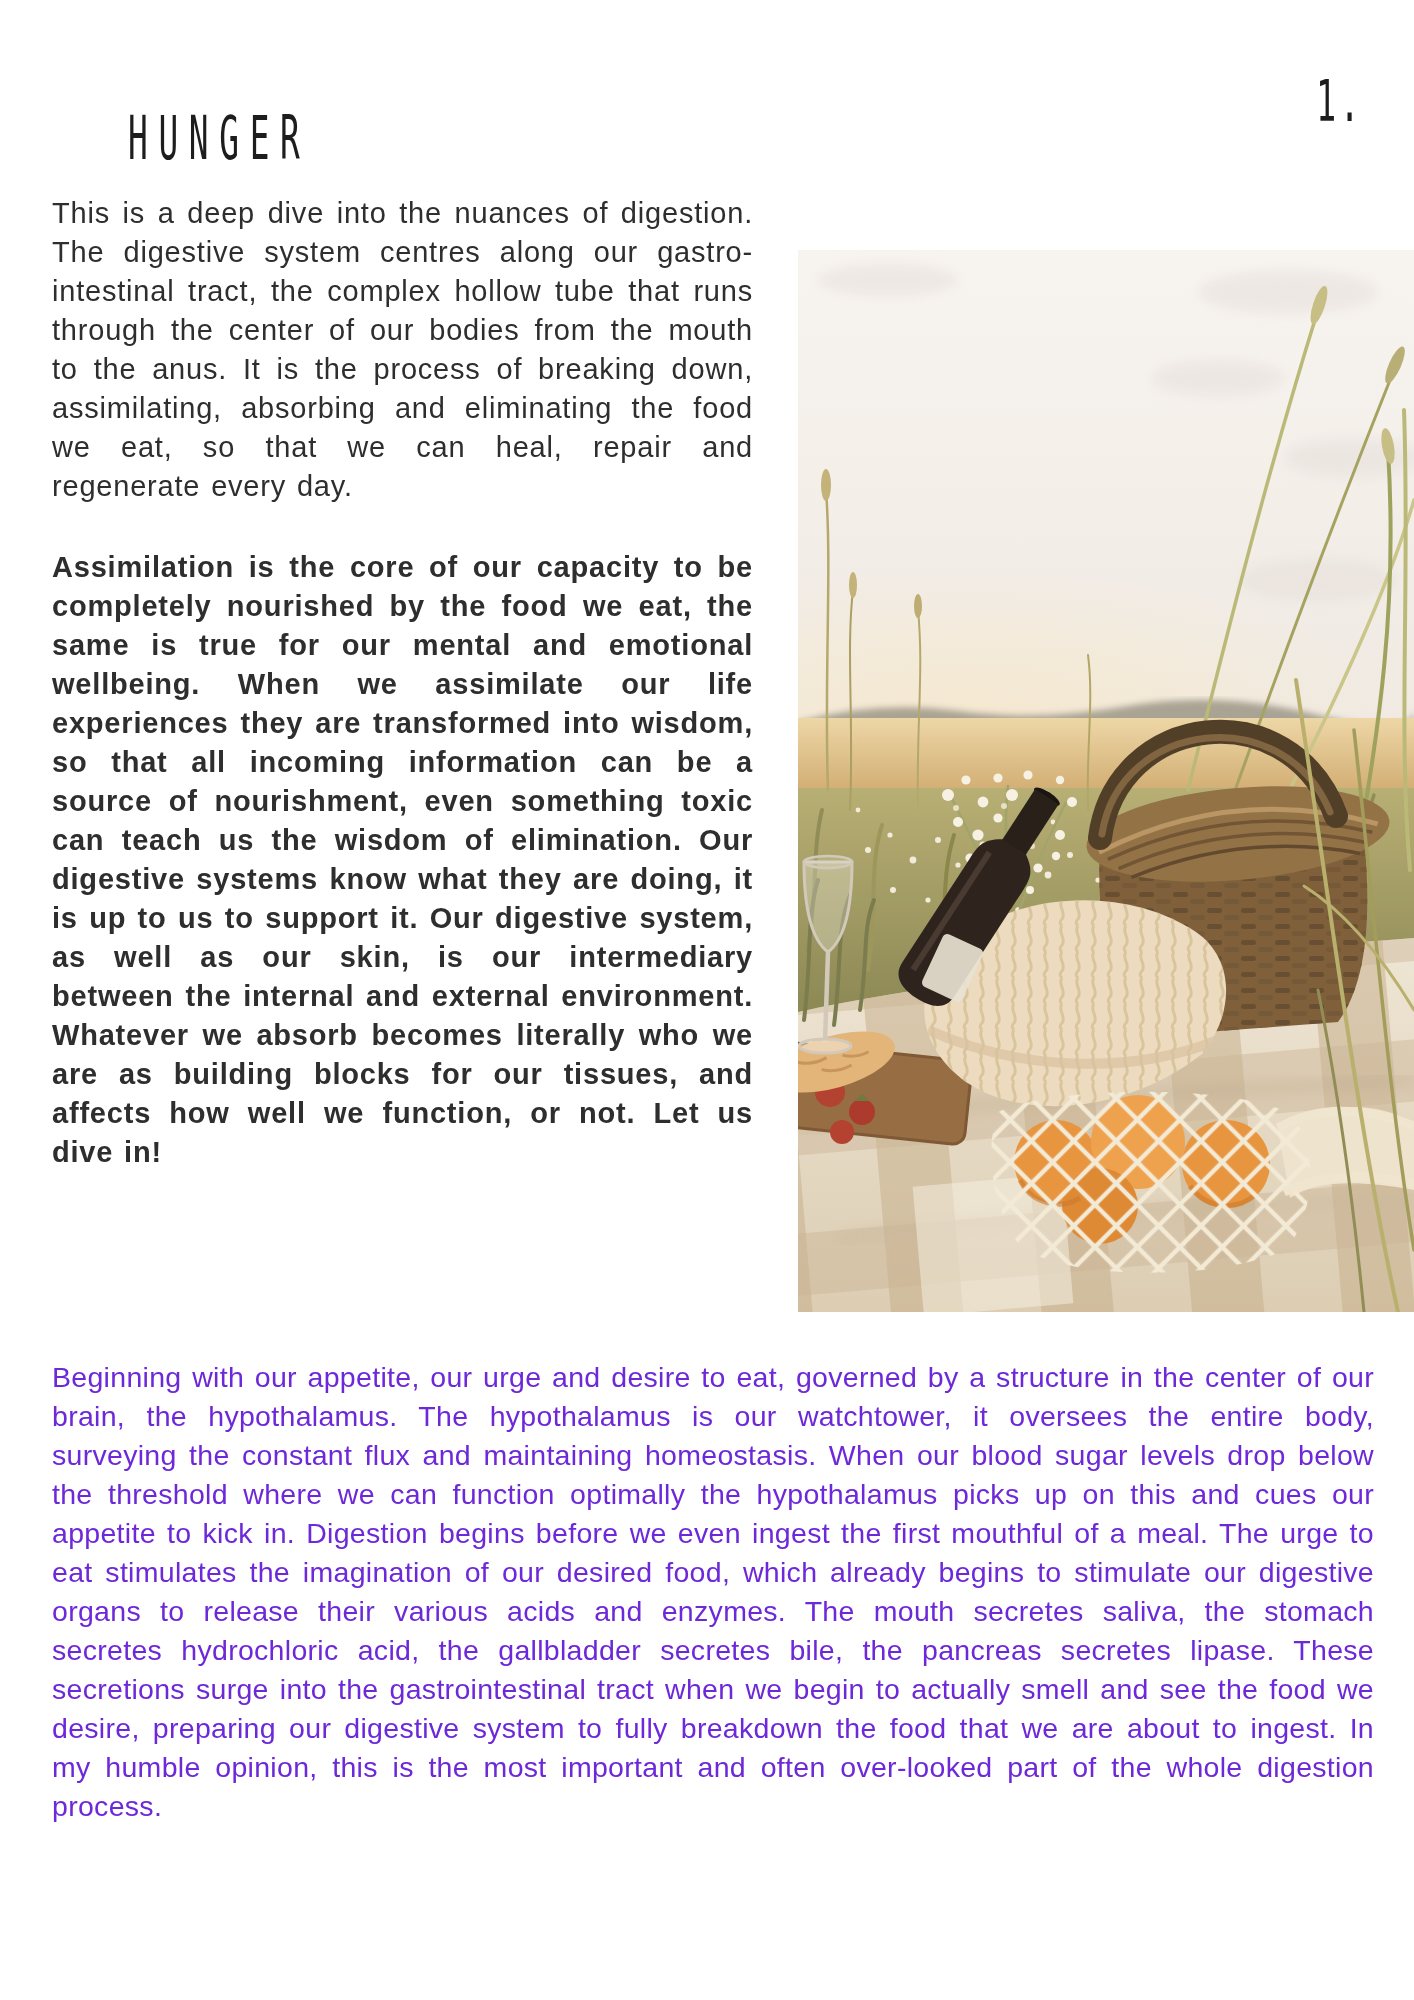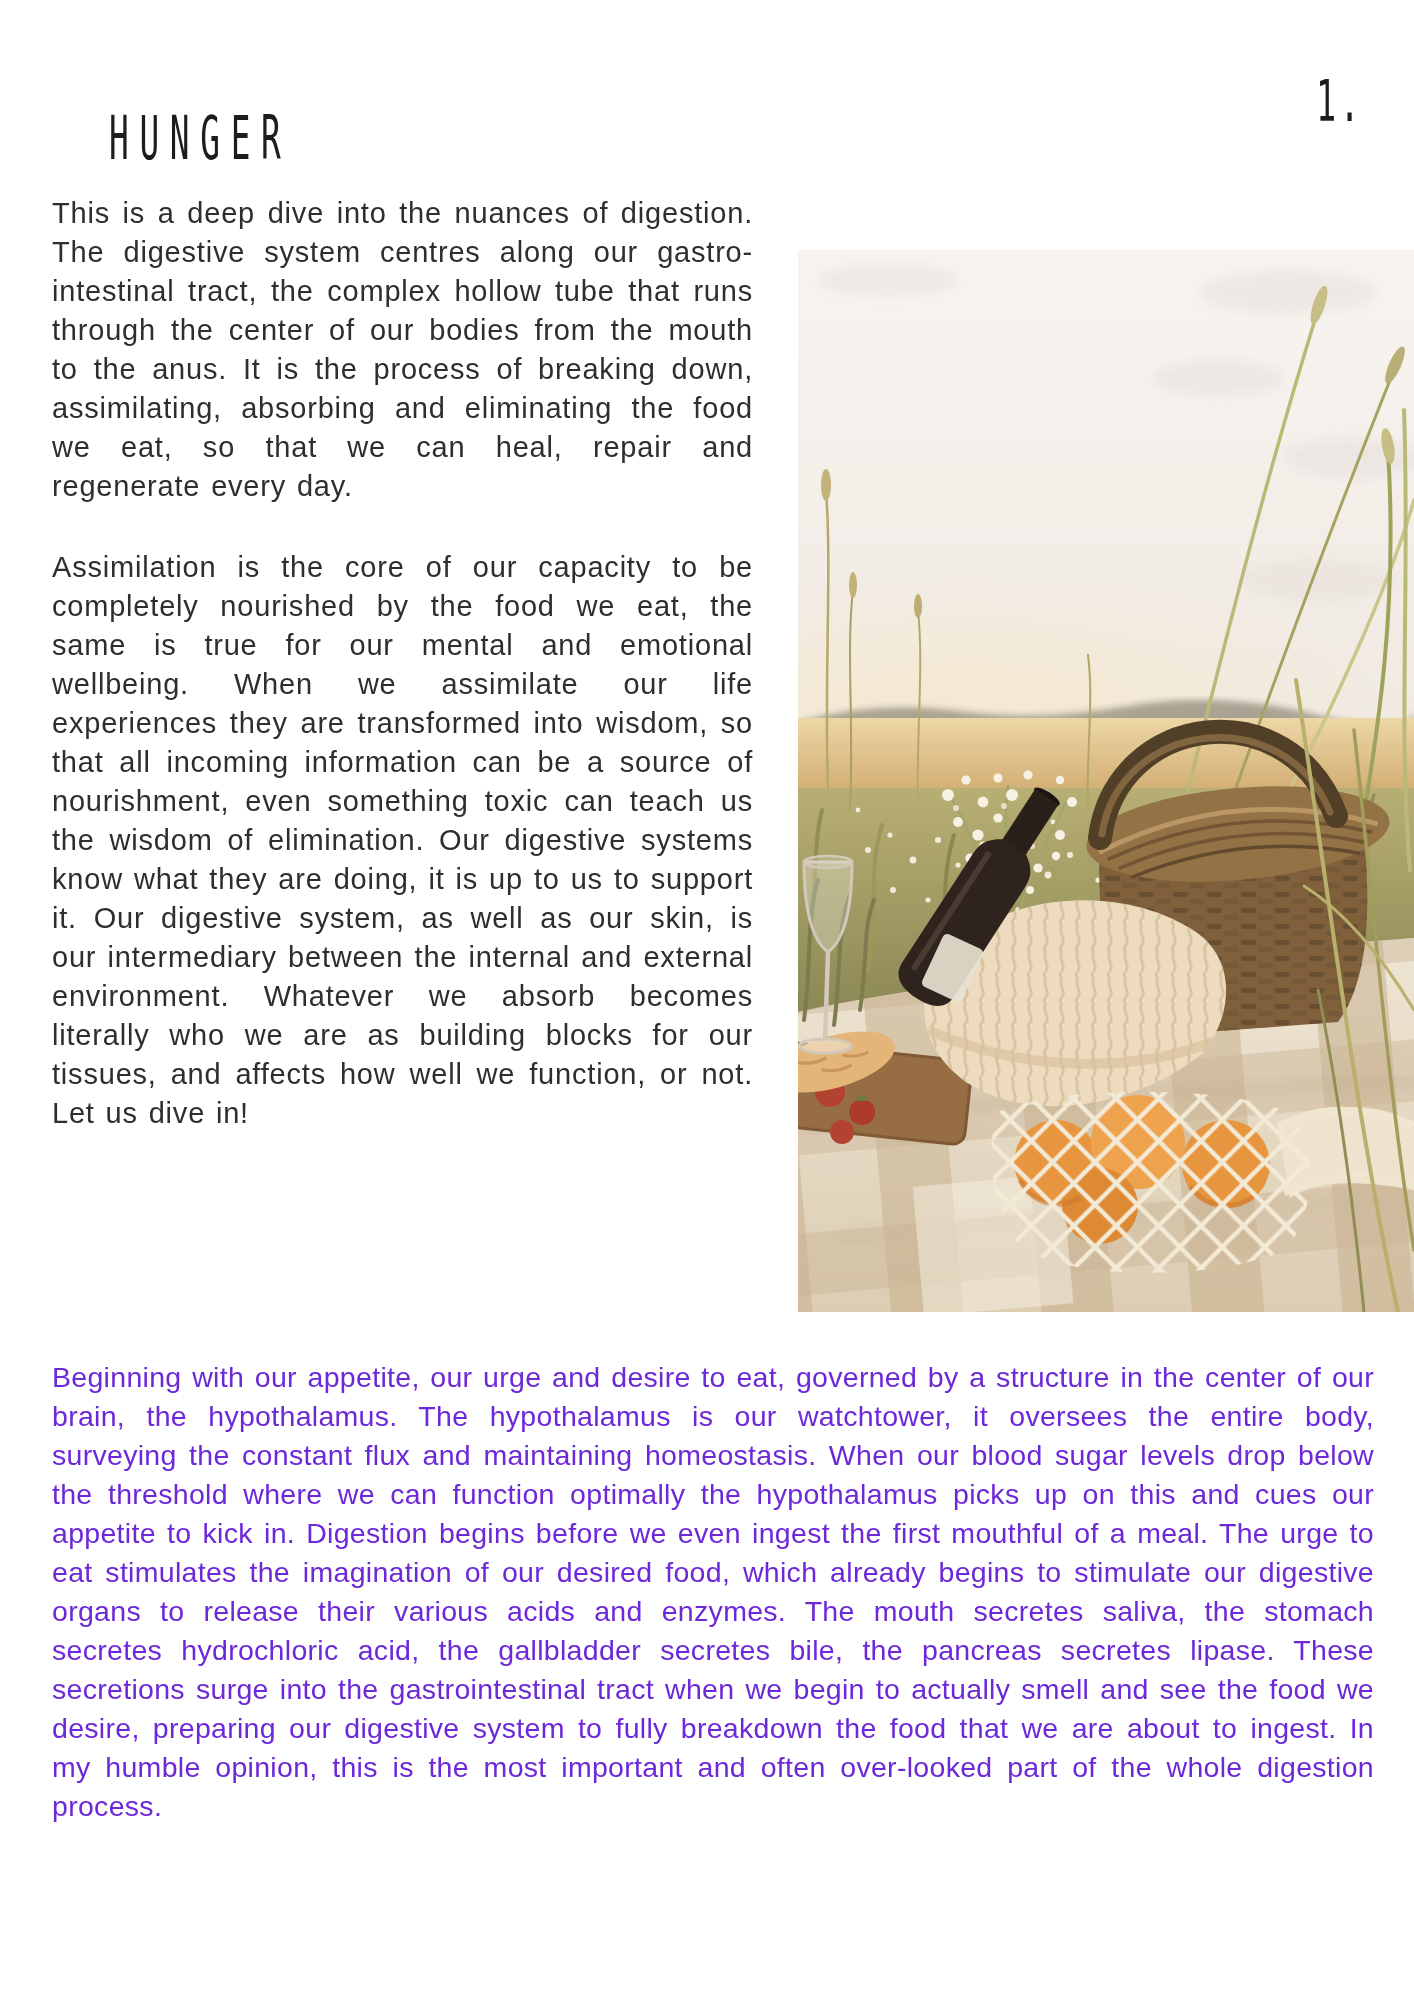--- a/index.html
+++ b/index.html
@@ -1,33 +1,33 @@
 <!DOCTYPE html>
 <html><head>
 <meta charset="utf-8">
 <style>
   html,body{margin:0;padding:0;background:#ffffff;}
   body{width:1414px;height:2000px;position:relative;overflow:hidden;
        font-family:"Liberation Sans",sans-serif;color:#2f2f2f;}
 
-  .page-title{position:absolute;left:109px;top:103px;text-align:right;}
+  .page-title{position:absolute;left:128px;top:103px;text-align:right;}
   .page-title span{display:inline-block;transform:scale(0.82,1.5);transform-origin:left top;
        font-family:"DejaVu Sans Mono",monospace;font-weight:300;font-size:40px;
        letter-spacing:13px;color:#1d1d1d;white-space:nowrap;}
 
   .page-num{position:absolute;left:1316px;top:68px;}
   .page-num span{display:inline-block;transform:scale(0.8,1.35);transform-origin:left top;
        font-family:"DejaVu Sans Mono",monospace;font-weight:300;font-size:42px;
        letter-spacing:4px;color:#1d1d1d;}
 
   .col-left{position:absolute;left:52px;top:194px;width:701px;
        font-size:29px;line-height:39px;font-weight:300;text-align:justify;
        letter-spacing:0.8px;word-spacing:2px;color:#2e2e2e;}
   .col-left p{margin:0;}
-  .col-left p + p{margin-top:42px;}
+  .col-left p + p{margin-top:42px;font-weight:bold;}
 
   .bottom-para{position:absolute;left:52px;top:1358px;width:1322px;
        font-size:28.5px;line-height:39px;font-weight:300;text-align:justify;
        letter-spacing:0.3px;word-spacing:2px;color:#6d28d9;}
   .bottom-para p{margin:0;}
 
   .photo{position:absolute;left:798px;top:250px;width:616px;height:1062px;}
   .photo svg{display:block;width:616px;height:1062px;}
 </style>
 </head>

